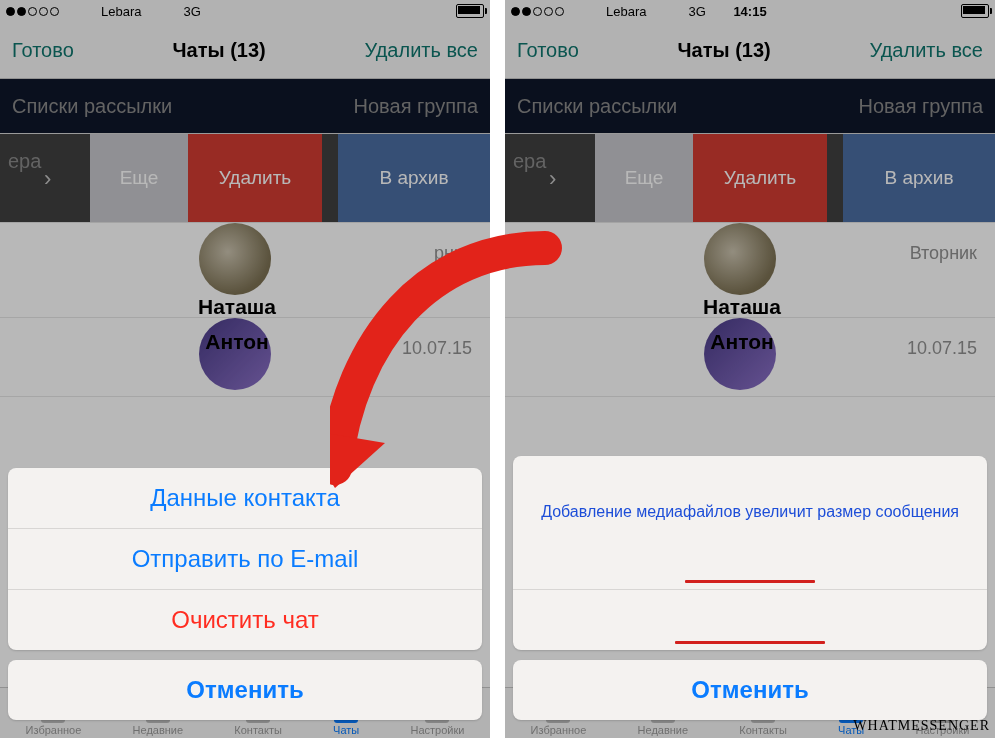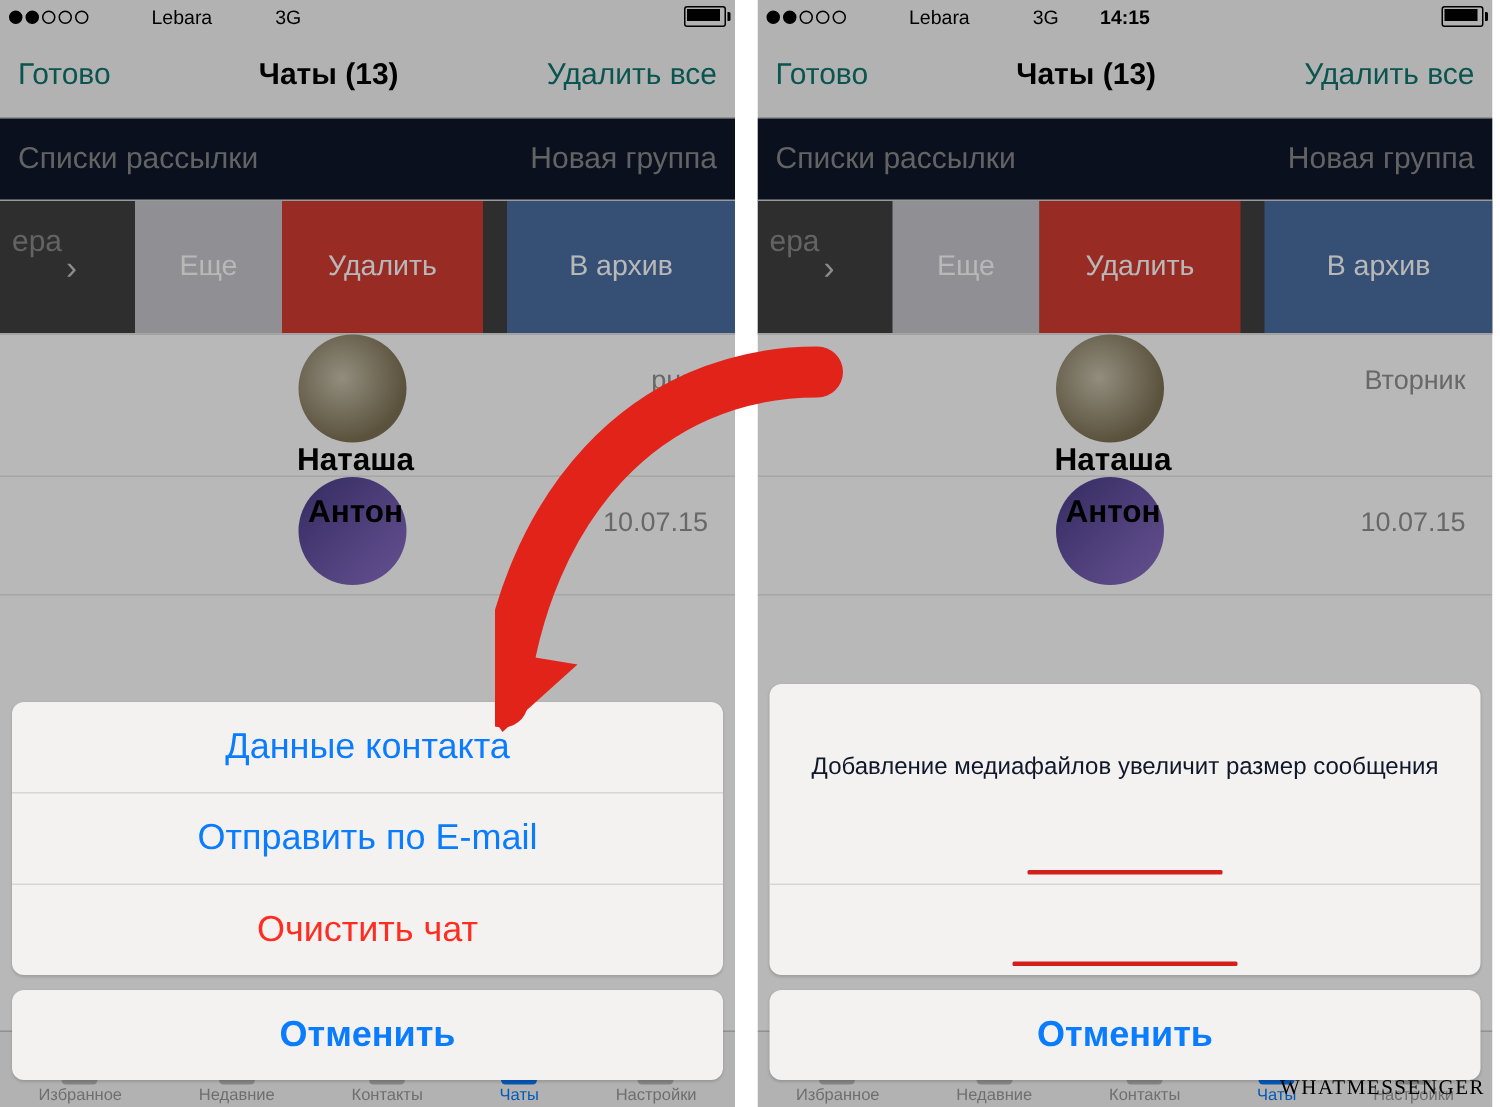--- a/index.html
+++ b/index.html
@@ -49,21 +49,21 @@
   .tabbar .t.active{color:#0a7cff;}
   .tabbar .t i{width:24px;height:20px;background:#bcbcbc;border-radius:3px;}
   .tabbar .t.active i{background:#0a7cff;}
   
   .sheet{position:absolute;left:8px;right:8px;bottom:8px;}
   .sheet .block{background:#f4f2f0;border-radius:8px;overflow:hidden;margin-bottom:10px;box-shadow:0 1px 2px rgba(0,0,0,0.15);}
   .sheet .opt{height:60px;display:flex;align-items:center;justify-content:center;font-size:24px;color:#0a7cff;border-bottom:1px solid #d8d6d4;position:relative;}
   .sheet .opt:last-child{border-bottom:none;}
   .sheet .opt.danger{color:#ff2d21;}
   .sheet .opt.cancel{font-weight:600;}
-  .sheet .msg{padding:14px 28px 6px;text-align:center;color:#0f172a;font-size:16px;line-height:1.3;margin-top:32px;}
+  .sheet .msg{padding:14px 28px 6px;text-align:right;color:#1d4ed8;font-size:16px;line-height:1.3;margin-top:32px;}
   .underline{position:absolute;height:3px;background:#d2201d;border-radius:1px;bottom:6px;}
   
   .arrow{position:absolute;top:228px;left:330px;width:280px;height:280px;pointer-events:none;}
   .watermark{position:absolute;right:10px;bottom:4px;color:#000000;font-size:14px;letter-spacing:1px;font-family:Liberation Serif, serif;}
 </style>
 </head>
 <body>
 
 <div class="stage">
 

